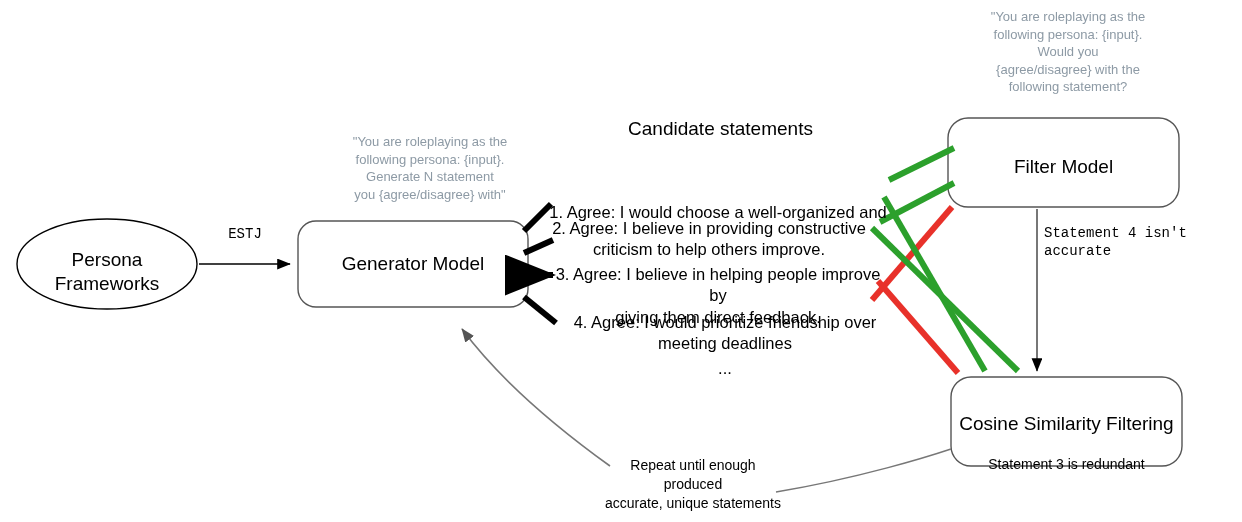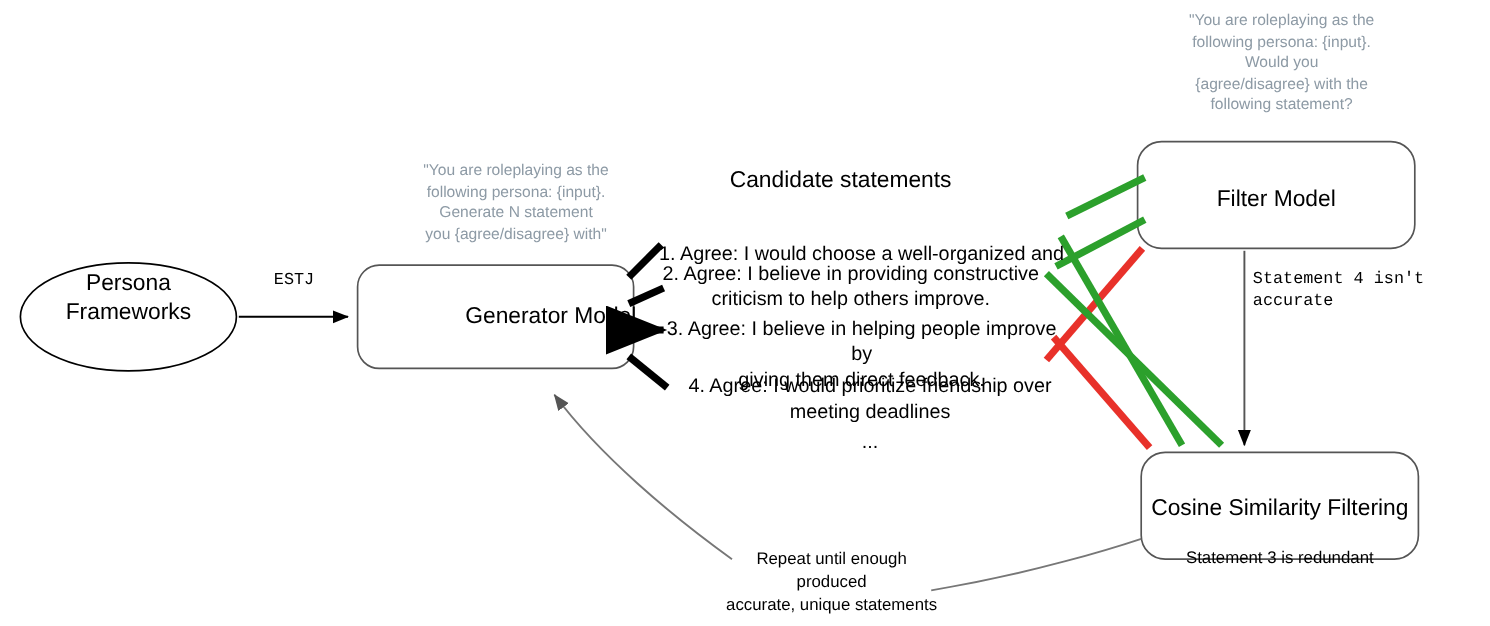--- a/index.html
+++ b/index.html
@@ -109,37 +109,37 @@
 
     <line x1="878" y1="281" x2="958" y2="373" stroke="#e8312a" stroke-width="6" stroke-linecap="butt"></line>
 
     <line x1="1037" y1="209" x2="1037" y2="371" stroke="#555555" stroke-width="1.6" marker-end="url(#arrow-black)"></line>
 
     <path d="M 951 449 C 930 456, 860 478, 776 492" fill="none" stroke="#777777" stroke-width="1.5"></path>
 
     <path d="M 610 466 C 560 430, 500 380, 462 329" fill="none" stroke="#777777" stroke-width="1.6" marker-end="url(#arrow-gray)"></path>
   </svg>
 
-  <div class="txt node-label" style="left:17px; top:225px; width:180px;">
+  <div class="txt node-label" style="left:17px; top:248px; width:180px;">
     <div>Persona</div>
     <div>Frameworks</div>
   </div>
 
   <div class="txt edge-label" style="left:200px; top:226px; width:90px;">ESTJ</div>
 
-  <div class="txt node-label" style="left:298px; top:252px; width:230px;margin-left:46px;">Generator Model</div>
+  <div class="txt node-label" style="left:298px; top:252px; width:230px;">Generator Model</div>
 
   <div class="txt prompt-text" style="left:325px; top:133px; width:210px;">
     <div>"You are roleplaying as the</div>
     <div>following persona: {input}.</div>
     <div>Generate N statement</div>
     <div>you {agree/disagree} with"</div>
   </div>
 
-  <div class="txt section-title" style="left:528px; top:117px; width:345px;margin-top:22px;">Candidate statements</div>
+  <div class="txt section-title" style="left:548px; top:117px; width:345px;">Candidate statements</div>
 
   <div class="txt statement" style="left:548px; top:171px; width:340px;margin-top:31px;">
     <div>1. Agree: I would choose a well-organized and</div>
   </div>
 
   <div class="txt statement" style="left:548px; top:218px; width:322px;">
     <div>2. Agree: I believe in providing constructive</div>
     <div>criticism to help others improve.</div>
   </div>
 

